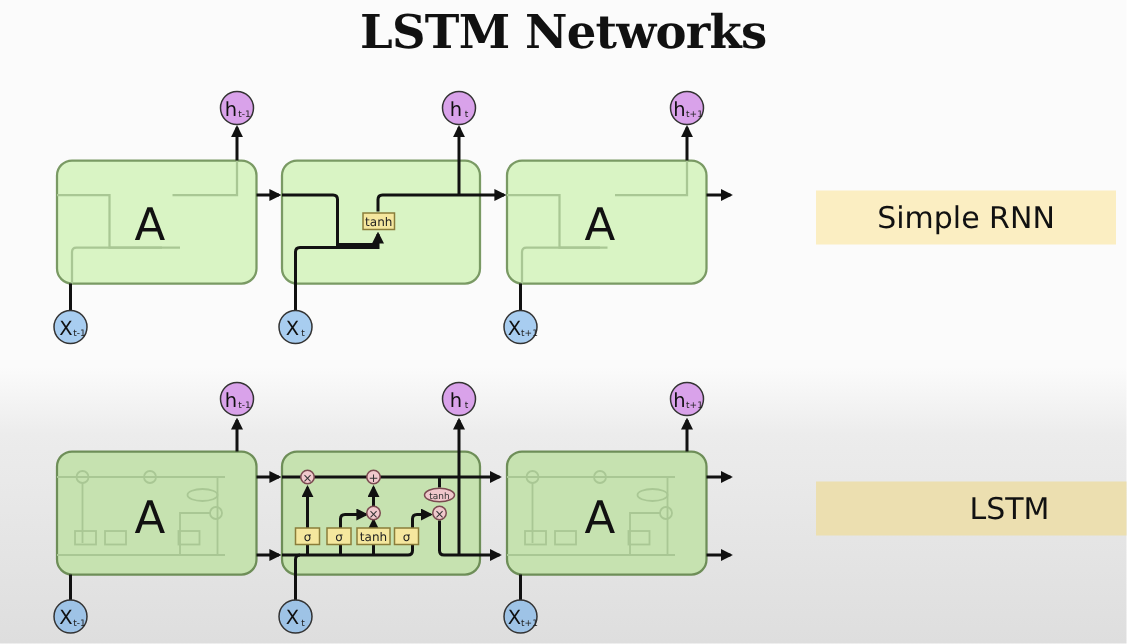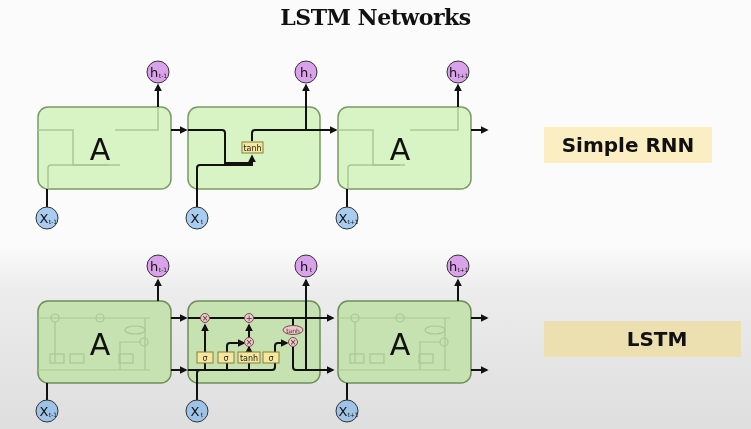--- a/index.html
+++ b/index.html
@@ -3,28 +3,28 @@
 <meta charset="utf-8">
 <style>
   html, body { margin: 0; padding: 0; }
   body {
     width: 751px; height: 429px; overflow: hidden; position: relative;
     background: linear-gradient(to bottom, #fbfbfb 0px, #fbfbfb 245px, #ececec 290px, #dedede 429px);
     font-family: "Liberation Sans", sans-serif;
   }
   .title {
     position: absolute; left: 0; top: 4px; width: 751px; text-align: center;
-    font-family: "DejaVu Serif", serif; font-weight: bold; font-size: 22px; color: #111;
+    font-family: "DejaVu Serif", serif; font-weight: bold; font-size: 31px; color: #111;
     letter-spacing: -0.5px;
   }
   svg.diagram { position: absolute; left: 0; top: 0; }
   .label-box {
-    position: absolute; left: 544px; width: 168px; height: 36px;
+    position: absolute; left: 544px; width: 200px; height: 36px;
     display: flex; align-items: center; justify-content: center;
-    font-family: "DejaVu Sans", sans-serif; font-size: 20px; color: #111; font-weight: bold;
+    font-family: "DejaVu Sans", sans-serif; font-size: 20px; color: #111;
   }
   .label-simple { top: 127px; background: #fbeec2; }
   .label-lstm { top: 321px; background: #ecdfb0; padding-left: 29px; }
   .cell-letter { font-family: "DejaVu Sans", sans-serif; font-size: 30px; fill: #111; }
   .node-text { font-family: "DejaVu Sans", sans-serif; font-size: 13px; fill: #111; }
   .node-sub { font-family: "DejaVu Sans", sans-serif; font-size: 6px; fill: #222; }
   .gate-text { font-family: "DejaVu Sans", sans-serif; font-size: 8px; fill: #222; }
   .op-text { font-family: "DejaVu Sans", sans-serif; font-size: 8px; fill: #333; }
 </style>
 </head>

